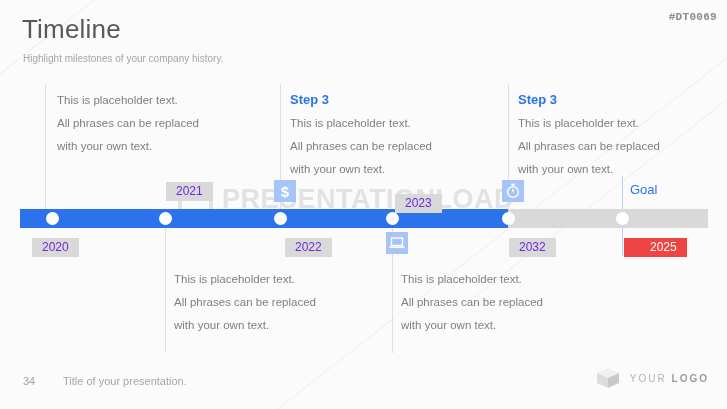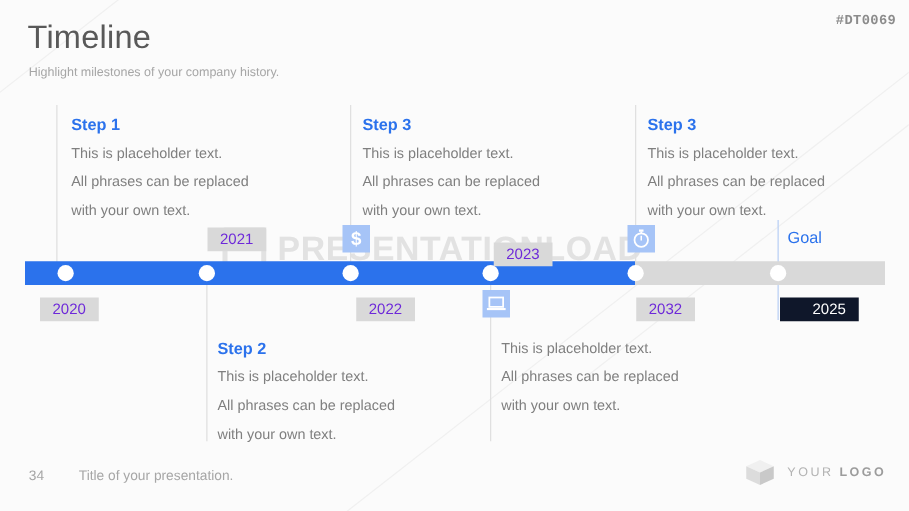--- a/index.html
+++ b/index.html
@@ -141,21 +141,21 @@
     position: absolute;
     height: 19px;
     line-height: 19px;
     background: #d9d9d9;
     color: #6d28d9;
     font-size: 12px;
     padding: 0 10px;
     white-space: nowrap;
   }
   .year.goal-year {
-    background: #0f172a;
+    background: #ef4444;
     color: #ffffff;
     padding-left: 26px;
   }
   .goal-label {
     position: absolute;
     font-size: 13px;
     color: #2b72ec;
     white-space: nowrap;
   }
 
@@ -296,42 +296,40 @@
     <svg width="16" height="16" viewBox="0 0 16 16" aria-hidden="true">
       <circle cx="8" cy="9" r="5.4" fill="none" stroke="#ffffff" stroke-width="1.4"></circle>
       <rect x="6.2" y="0.6" width="3.6" height="1.8" fill="#ffffff"></rect>
       <rect x="7.3" y="2.2" width="1.4" height="1.6" fill="#ffffff"></rect>
       <rect x="7.4" y="5.6" width="1.2" height="3.8" fill="#ffffff"></rect>
     </svg>
   </div>
 </div>
 
 <div class="step" style="left:57px; top:92px;">
-  <div class="step-title">Step 1</div>
   <div class="step-line">This is placeholder text.</div>
   <div class="step-line">All phrases can be replaced</div>
   <div class="step-line">with your own text.</div>
 </div>
 
 <div class="step" style="left:290px; top:92px;">
   <div class="step-title">Step 3</div>
   <div class="step-line">This is placeholder text.</div>
   <div class="step-line">All phrases can be replaced</div>
   <div class="step-line">with your own text.</div>
 </div>
 
 <div class="step" style="left:518px; top:92px;">
   <div class="step-title">Step 3</div>
   <div class="step-line">This is placeholder text.</div>
   <div class="step-line">All phrases can be replaced</div>
   <div class="step-line">with your own text.</div>
 </div>
 
 <div class="step" style="left:174px; top:271px;">
-  <div class="step-title">Step 2</div>
   <div class="step-line">This is placeholder text.</div>
   <div class="step-line">All phrases can be replaced</div>
   <div class="step-line">with your own text.</div>
 </div>
 
 <div class="step" style="left:401px; top:271px;">
   <div class="step-line">This is placeholder text.</div>
   <div class="step-line">All phrases can be replaced</div>
   <div class="step-line">with your own text.</div>
 </div>

